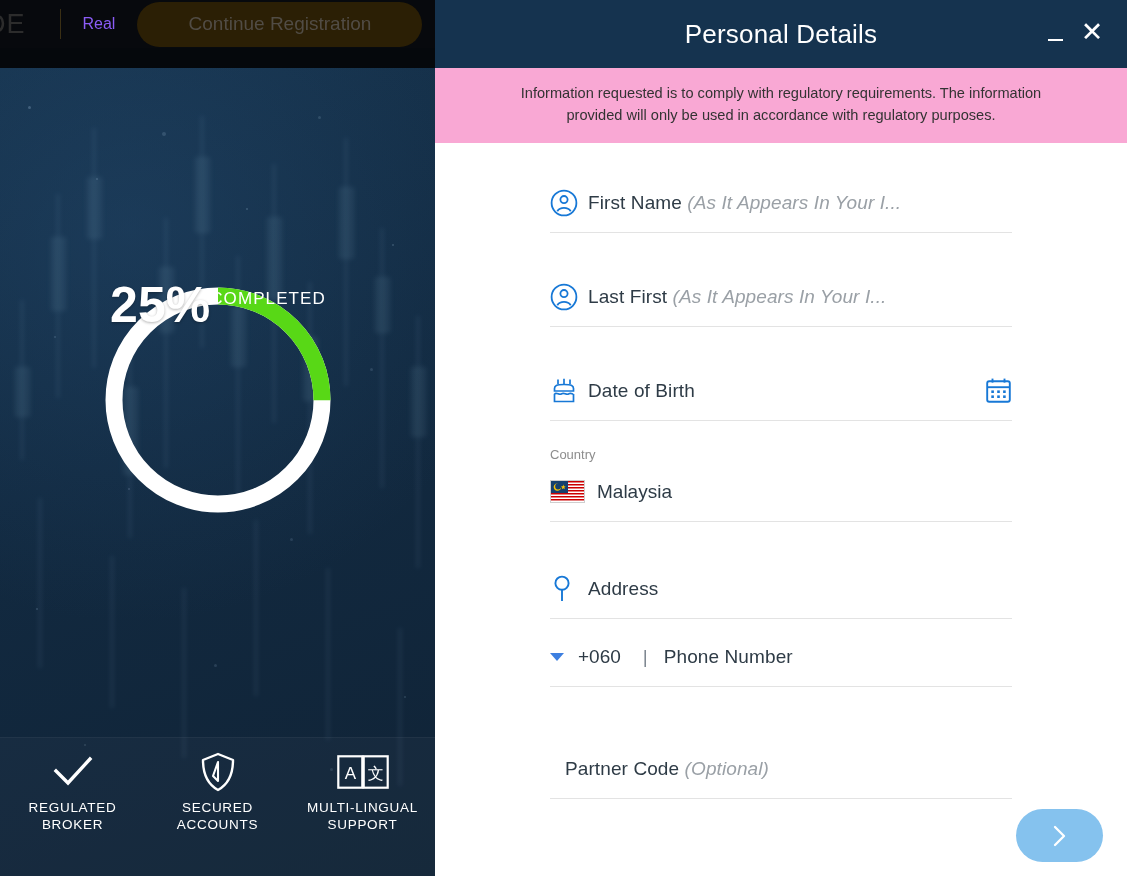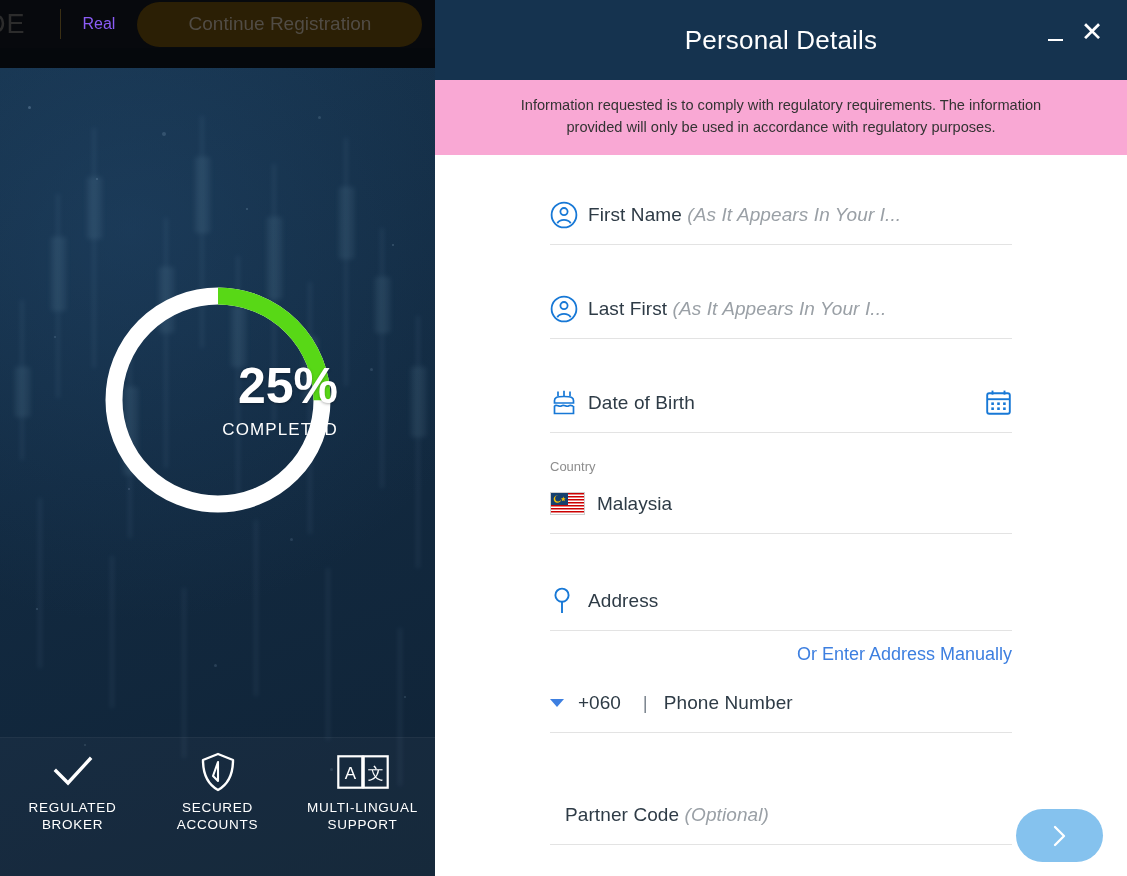--- a/index.html
+++ b/index.html
@@ -63,22 +63,22 @@
     background: rgba(190,220,245,0.55);
   }
 
   .ring-wrap {
     position: absolute; left: 98px; top: 212px;
     width: 240px; height: 240px;
   }
   .ring-wrap svg { display: block; }
   .ring-text {
     position: absolute; inset: 0;
-    display: flex; flex-direction: column;
-    align-items: flex-end; justify-content: center;
+    display: flex; 
+    align-items: flex-start; justify-content: center;
     pointer-events: none;
   }
   .ring-pct {
     color: #fff; font-size: 50px; font-weight: 700; letter-spacing: 0px;
     line-height: 1; text-shadow: 0 1px 3px rgba(0,0,0,.3);
   }
   .ring-label {
     color: #fff; font-size: 17px; letter-spacing: 1.1px; margin-top: 9px;
   }
 
@@ -97,21 +97,21 @@
   }
 
   
   .modal {
     position: absolute; left: 435px; top: 0;
     width: 692px; height: 876px;
     background: #fff;
     display: flex; flex-direction: column;
   }
   .modal-header {
-    height: 80px; background: #15334f;
+    height: 68px; background: #15334f;
     display: flex; align-items: center; justify-content: center;
     position: relative; flex: 0 0 auto;
   }
   .modal-title {
     color: #fff; font-size: 26px; letter-spacing: .2px;
   }
   .win-btns {
     position: absolute; right: 22px; top: 0; height: 68px;
     display: flex; align-items: center; gap: 13px;
   }
@@ -437,21 +437,20 @@
       <div class="field">
         <span class="field-ico">
           <svg width="24" height="30" viewBox="0 0 24 30">
             <circle cx="12" cy="9.2" r="6.6" fill="none" stroke="#1778d6" stroke-width="1.9"></circle>
             <line x1="12" y1="15.8" x2="12" y2="27" stroke="#1778d6" stroke-width="1.9"></line>
           </svg>
         </span>
         <span class="field-text">Address</span>
       </div>
 
-      <div class="manual-link">Or Enter Address Manually</div>
 
       <div class="field phone-row">
         <span class="field-ico" style="flex:0 0 28px">
           <span class="caret"></span>
         </span>
         <span class="dial">+060</span>
         <span class="pipe">|</span>
         <span class="field-text">Phone Number</span>
       </div>
 

